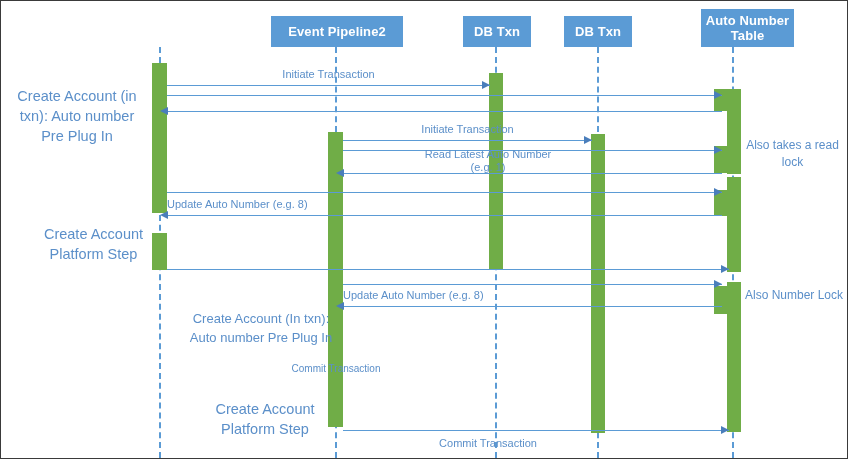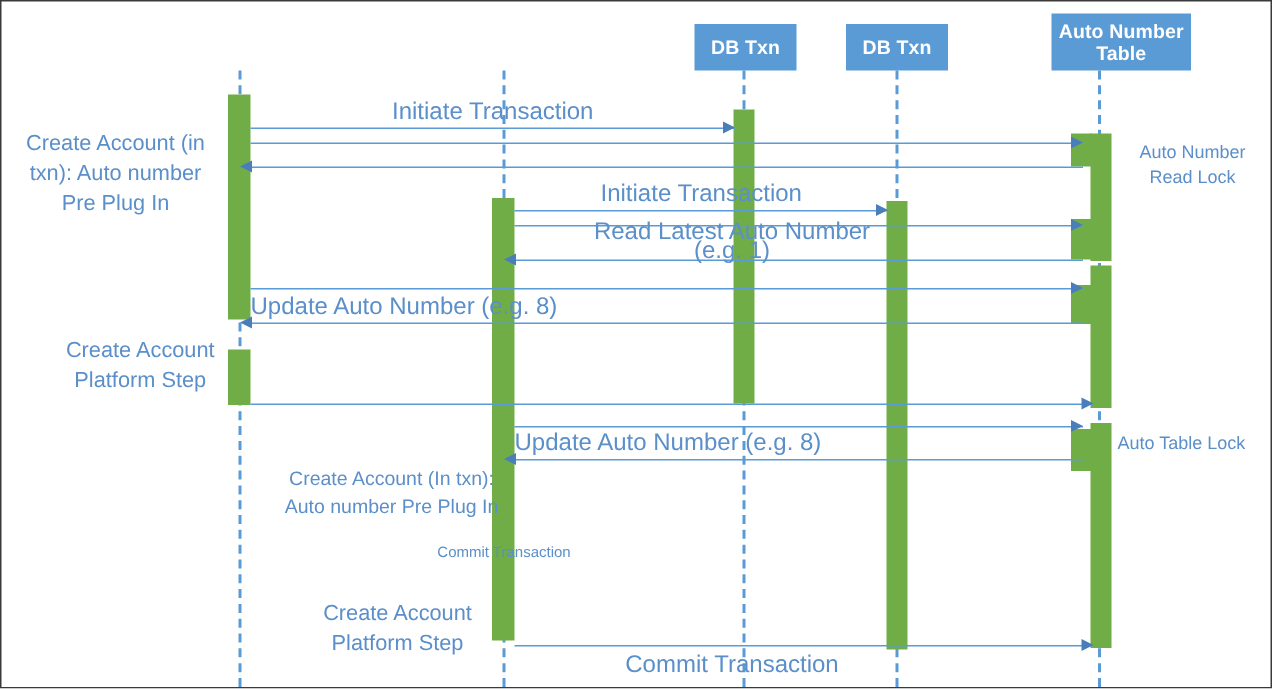--- a/index.html
+++ b/index.html
@@ -57,21 +57,21 @@
     border-top:4px solid transparent;
     border-bottom:4px solid transparent;
   }
   .arrow-head.right{ border-left:8px solid #4a7ebb; }
   .arrow-head.left{  border-right:8px solid #4a7ebb; }
 
   
   .msg-label{
     position:absolute;
     color:#5b8fc9;
-    font-size:16px;
+    font-size:11px;
     line-height:13px;
     text-align:center;
     white-space:nowrap;
   }
   .msg-label.wrap{ white-space:normal; }
 
   
   .note{
     position:absolute;
     color:#5b8fc9;
@@ -82,20 +82,23 @@
   .note.med{ font-size:13px; line-height:19px; }
   .note.small{ font-size:12px; line-height:17px; }
   .note.left-side{ text-align:center; }
 </style>
 </head>
 <body>
 
 <div id="canvas">
 
 
+  <div class="actor-box" style="left:270px;top:15px;width:132px;height:31px;">
+    <span>Event Pipeline2</span>
+  </div>
 
   <div class="actor-box" style="left:462px;top:15px;width:68px;height:31px;">
     <span>DB Txn</span>
   </div>
 
   <div class="actor-box" style="left:563px;top:15px;width:68px;height:31px;">
     <span>DB Txn</span>
   </div>
 
   <div class="actor-box" style="left:700px;top:8px;width:93px;height:38px;">
@@ -174,19 +177,19 @@
   <div class="msg-label" style="left:342px;top:436px;width:290px;">Commit Transaction</div>
 
   <div class="note big left-side" style="left:6px;top:85px;width:140px;">Create Account (in txn): Auto number Pre Plug In</div>
 
   <div class="note big left-side" style="left:40px;top:223px;width:105px;">Create Account Platform Step</div>
 
   <div class="note med" style="left:180px;top:308px;width:160px;">Create Account (In txn): Auto number Pre Plug In</div>
 
   <div class="note big" style="left:188px;top:398px;width:152px;">Create Account Platform Step</div>
 
-  <div class="note small" style="left:744px;top:92px;width:100px;">Auto Number Read Lock</div>
+
+  <div class="note small" style="left:738px;top:136px;width:107px;">Also takes a read lock</div>
 
 
-
-  <div class="note small" style="left:744px;top:286px;width:104px;text-align:left;">Auto Table Lock</div>
+  <div class="note small" style="left:744px;top:286px;width:104px;text-align:left;">Also Number Lock</div>
 
 </div>
 
 </body></html>

